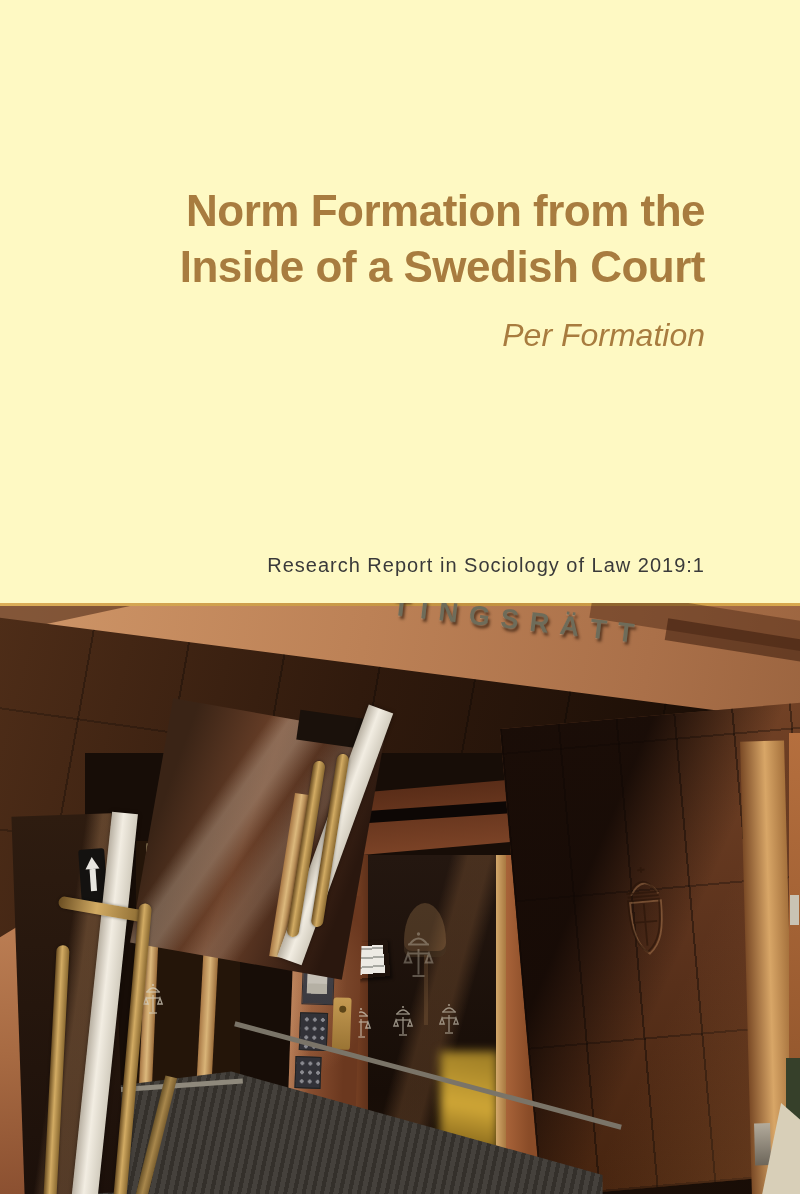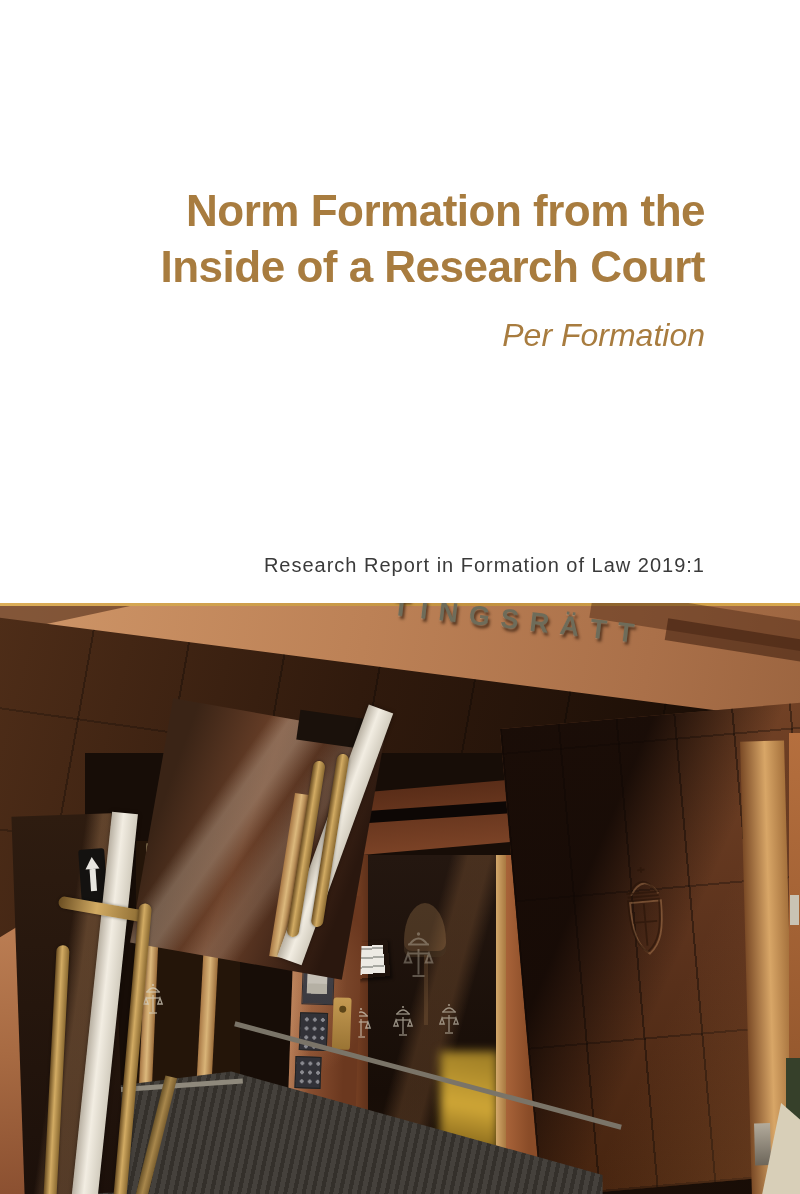--- a/index.html
+++ b/index.html
@@ -1,16 +1,16 @@
 <!DOCTYPE html>
 <html><head>
 <meta charset="utf-8">
 <style>
   html,body{margin:0;padding:0;background:#888;}
-  .cover{position:relative;width:800px;height:1194px;background:#ffffff;overflow:hidden;
+  .cover{position:relative;width:800px;height:1194px;background:#fef9c3;overflow:hidden;
          font-family:"Liberation Sans",sans-serif;margin:0 auto;}
   .ab{position:absolute;}
 
   
   .title-block{position:absolute;top:183px;right:95px;text-align:right;}
   .title{margin:0;font-size:44px;line-height:56px;font-weight:bold;color:#a87c3f;letter-spacing:-0.5px;}
   .author{margin-top:22px;font-size:32px;font-style:italic;color:#a87c3f;}
   .series{position:absolute;top:554px;right:95px;font-size:20px;letter-spacing:1px;color:#3a3a3a;}
 
   
@@ -157,25 +157,25 @@
   .p-poleB1{left:126px;top:300px;width:13px;height:300px;transform:rotate(5deg);}
   .p-crossbarB{left:58px;top:300px;width:86px;height:12px;transform:rotate(10deg);}
   .p-poleB2{left:50px;top:342px;width:13px;height:255px;transform:rotate(3deg);}
 </style>
 </head>
 <body>
 
 <div class="cover">
 
   <header class="title-block">
-    <h1 class="title"><span>Norm Formation from the</span><br><span>Inside of a Research Court</span></h1>
+    <h1 class="title"><span>Norm Formation from the</span><br><span>Inside of a Swedish Court</span></h1>
     <div class="author">Per Formation</div>
   </header>
 
-  <div class="series">Research Report in Formation of Law 2019:1</div>
+  <div class="series">Research Report in Sociology of Law 2019:1</div>
 
   <figure class="photo">
     <div class="ab p-goldline"></div>
     <div class="ab p-facade"></div>
     <div class="ab p-facade-shadow-l"></div>
     <div class="ab p-facade-streak1"></div>
     <div class="ab p-facade-streak2"></div>
     <div class="ab p-signage">TINGSRÄTT</div>
     <div class="ab p-canopy"></div>
     <div class="ab p-interior"></div>

